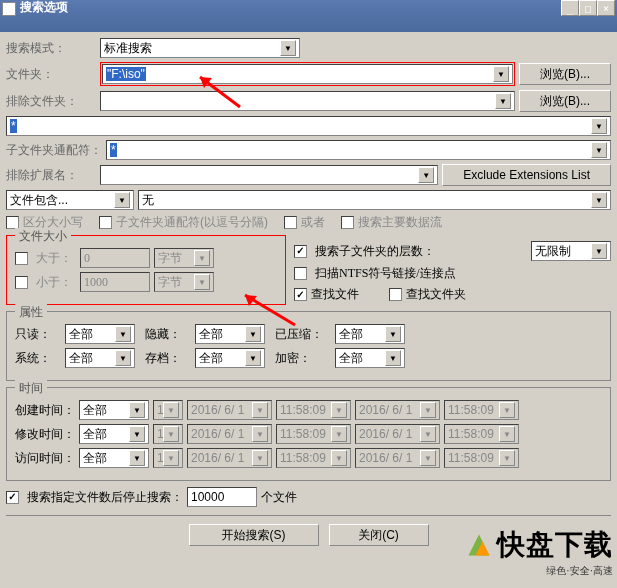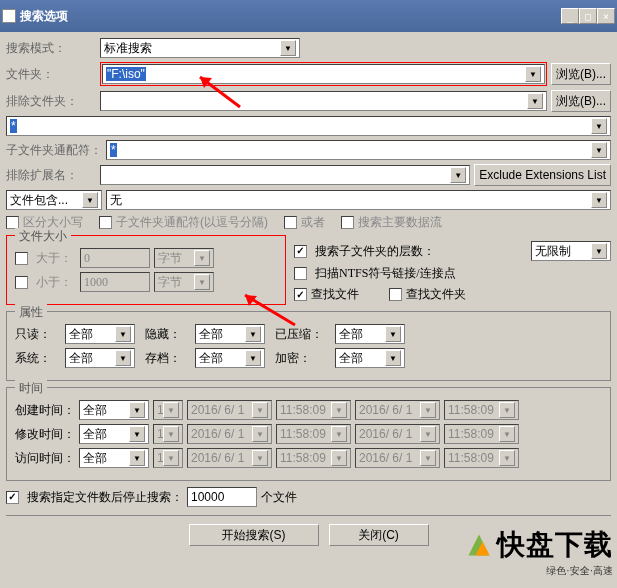--- a/index.html
+++ b/index.html
@@ -1,29 +1,29 @@
 <!DOCTYPE html>
 <html><head>
 <meta charset="utf-8">
 <style>
 * { box-sizing: border-box; margin: 0; padding: 0; }
 body { font-family: "Microsoft YaHei", sans-serif; font-size: 12px; background: #d4d0c8; width: 617px; height: 588px; overflow: hidden; position: relative; }
-.titlebar { background: linear-gradient(#5a7ab0, #4a6a9c); color: white; height: 22px; display: flex; align-items: center; padding: 16px 2px; }
+.titlebar { background: linear-gradient(#5a7ab0, #4a6a9c); color: white; height: 22px; display: flex; align-items: flex-end; padding: 16px 2px; }
 .titlebar .icon { width: 14px; height: 14px; background: #fff; border: 1px solid #888; margin-right: 4px; display:inline-block;}
 .titlebar .title { flex: 1; font-weight: bold; }
 .window-btns { display: flex; gap: 0; }
 .window-btn { width: 18px; height: 16px; background: #d4d0c8; border: 1px solid #888; border-top-color:#fff; border-left-color:#fff; display: flex; align-items: center; justify-content: center; font-size: 10px; font-family: monospace; }
 .content { padding: 6px; }
 .row { display: flex; align-items: center; margin-bottom: 4px; gap: 4px; }
 .label { color: #666; min-width: 90px; }
 .combo, .input, .select-sm { background: white; border: 1px solid #848484; border-top-color:#404040; border-left-color:#404040; height: 20px; padding: 1px 3px; display: flex; align-items: center; }
 .combo { display: flex; align-items:center; }
 .combo-text { flex: 1; white-space:nowrap; overflow:hidden;}
 .dropdown-btn { width: 16px; height: 16px; background: #d4d0c8; border: 1px solid #888; border-top-color:#fff; border-left-color:#fff; display: flex; align-items: center; justify-content: center; font-size: 8px; }
-.btn { background: #d4d0c8; border: 1px solid #888; border-top-color:#fff; border-left-color:#fff; height: 22px; padding: 0 4px; display:flex; align-items:center; justify-content:center; font-size:12px;}
+.btn { background: #d4d0c8; border: 1px solid #888; border-top-color:#fff; border-left-color:#fff; height: 22px; padding: 0 20px; display:flex; align-items:center; justify-content:center; font-size:12px;}
 .highlight-folder { border: 1px solid red; padding: 1px; display:flex; align-items:center; gap:4px; flex:1;}
 .sel-text { background: #3169c6; color: white; padding: 0 1px; }
 .checkbox { width: 13px; height: 13px; background: white; border: 1px solid #848484; border-top-color:#404040; border-left-color:#404040; display:inline-flex; align-items:center; justify-content:center; font-size:10px; margin-right:4px; flex-shrink:0;}
 .checkbox.checked::after { content: "✓"; color:#000; font-weight:bold; line-height:1;}
 .groupbox-inset { border: 1px solid #888; border-radius:0; padding: 12px 8px 8px 8px; position:relative; margin-bottom:6px;}
 .group-title { position:absolute; top:-8px; left:8px; background:#d4d0c8; padding:0 4px; color:#555;}
 .disabled { color: #888; background:#d4d0c8 !important; }
 .disabled .combo-text { color:#888;}
 .two-col { display:flex; gap:8px;font-family:Liberation Serif, serif; }
 .arrow-svg { position:absolute; z-index:10; pointer-events:none;}
@@ -95,21 +95,21 @@
 <div class="row">
   <span class="label">排除扩展名：</span>
   <div class="combo" style="flex:1">
     <span class="combo-text"></span>
     <span class="dropdown-btn">▼</span>
   </div>
   <button class="btn">Exclude Extensions List</button>
 </div>
 
 <div class="row">
-  <div class="combo" style="width:96px">
+  <div class="combo" style="width:128px">
     <span class="combo-text">文件包含...</span>
     <span class="dropdown-btn">▼</span>
   </div>
   <div class="combo" style="flex:1">
     <span class="combo-text">无</span>
     <span class="dropdown-btn">▼</span>
   </div>
 </div>
 
 <div class="row" style="gap:16px; color:#888;">

